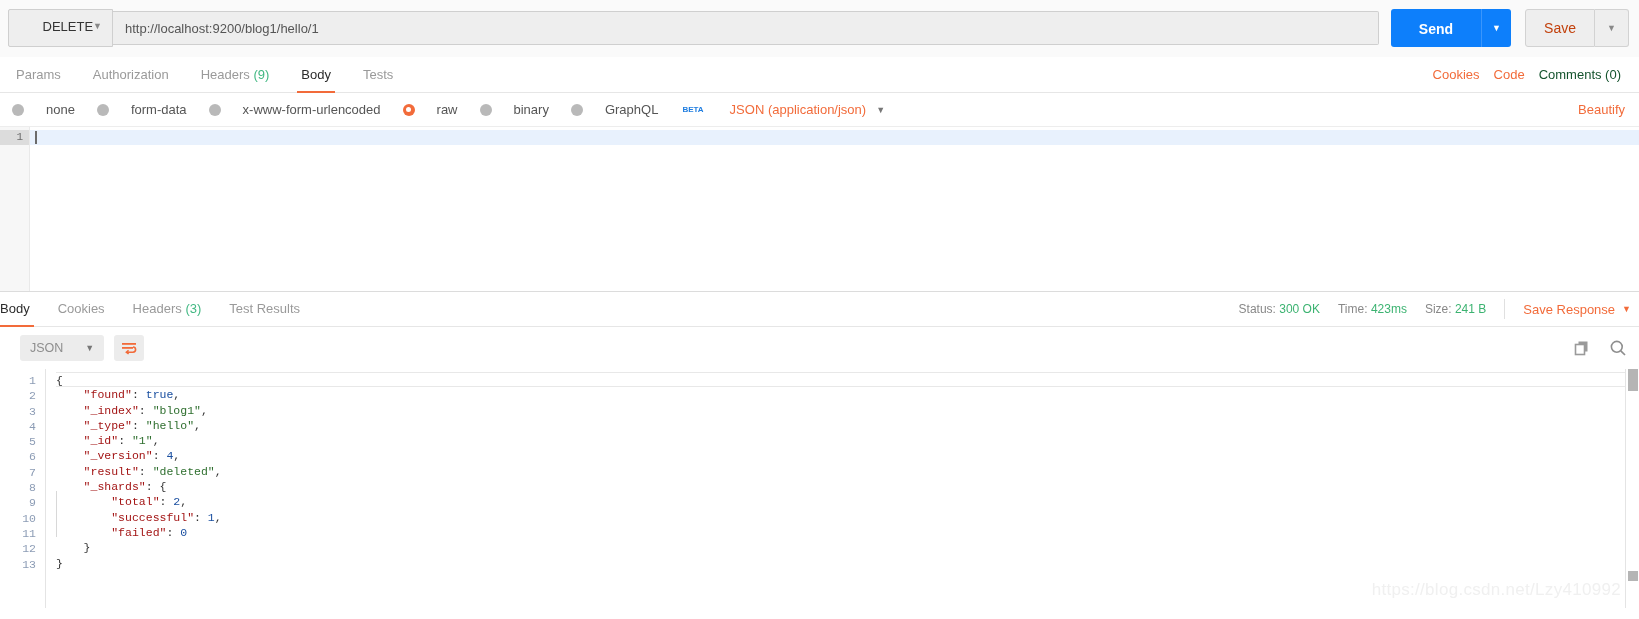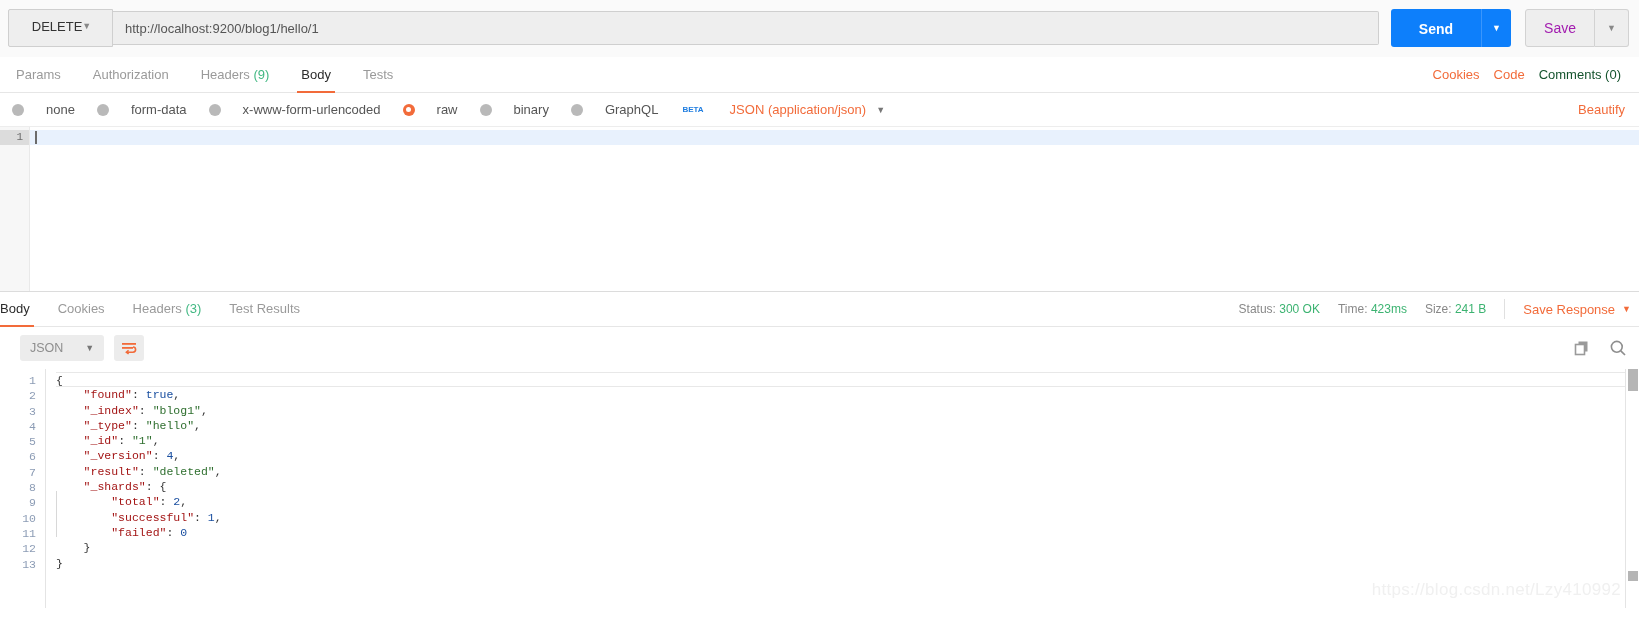--- a/index.html
+++ b/index.html
@@ -20,21 +20,21 @@
     background: #fafafa;
     height: 57px;
   }
   .method-select {
     width: 105px;
     height: 38px;
     border: 1px solid #cfcfcf;
     background: #eeeeee;
     display: flex;
     align-items: center;
-    justify-content: center;
+    justify-content: flex-end;
     padding: 0 10px 4px 12px;
     font-size: 13px;
     color: #333;
     border-radius: 2px 0 0 2px;
     cursor: pointer;
   }
   .method-select .caret {
     color: #888;
     font-size: 9px;
     line-height: 1;
@@ -77,21 +77,21 @@
     font-size: 9px;
     display: flex; align-items: center; justify-content: center;
   }
   .save-group { display: flex; margin-left: 14px; }
   .save-btn {
     background: #eeeeee;
     border: 1px solid #d2d2d2;
     height: 38px;
     padding: 8px 18px;
     font-size: 14px;
-    color: #a21caf;
+    color: #c2410c;
     border-radius: 3px 0 0 3px;
     cursor: pointer;
     font-family: "Liberation Sans", sans-serif;
   }
   .save-caret {
     background: #eeeeee;
     border: 1px solid #d2d2d2;
     border-left: none;
     height: 38px;
     width: 34px;

